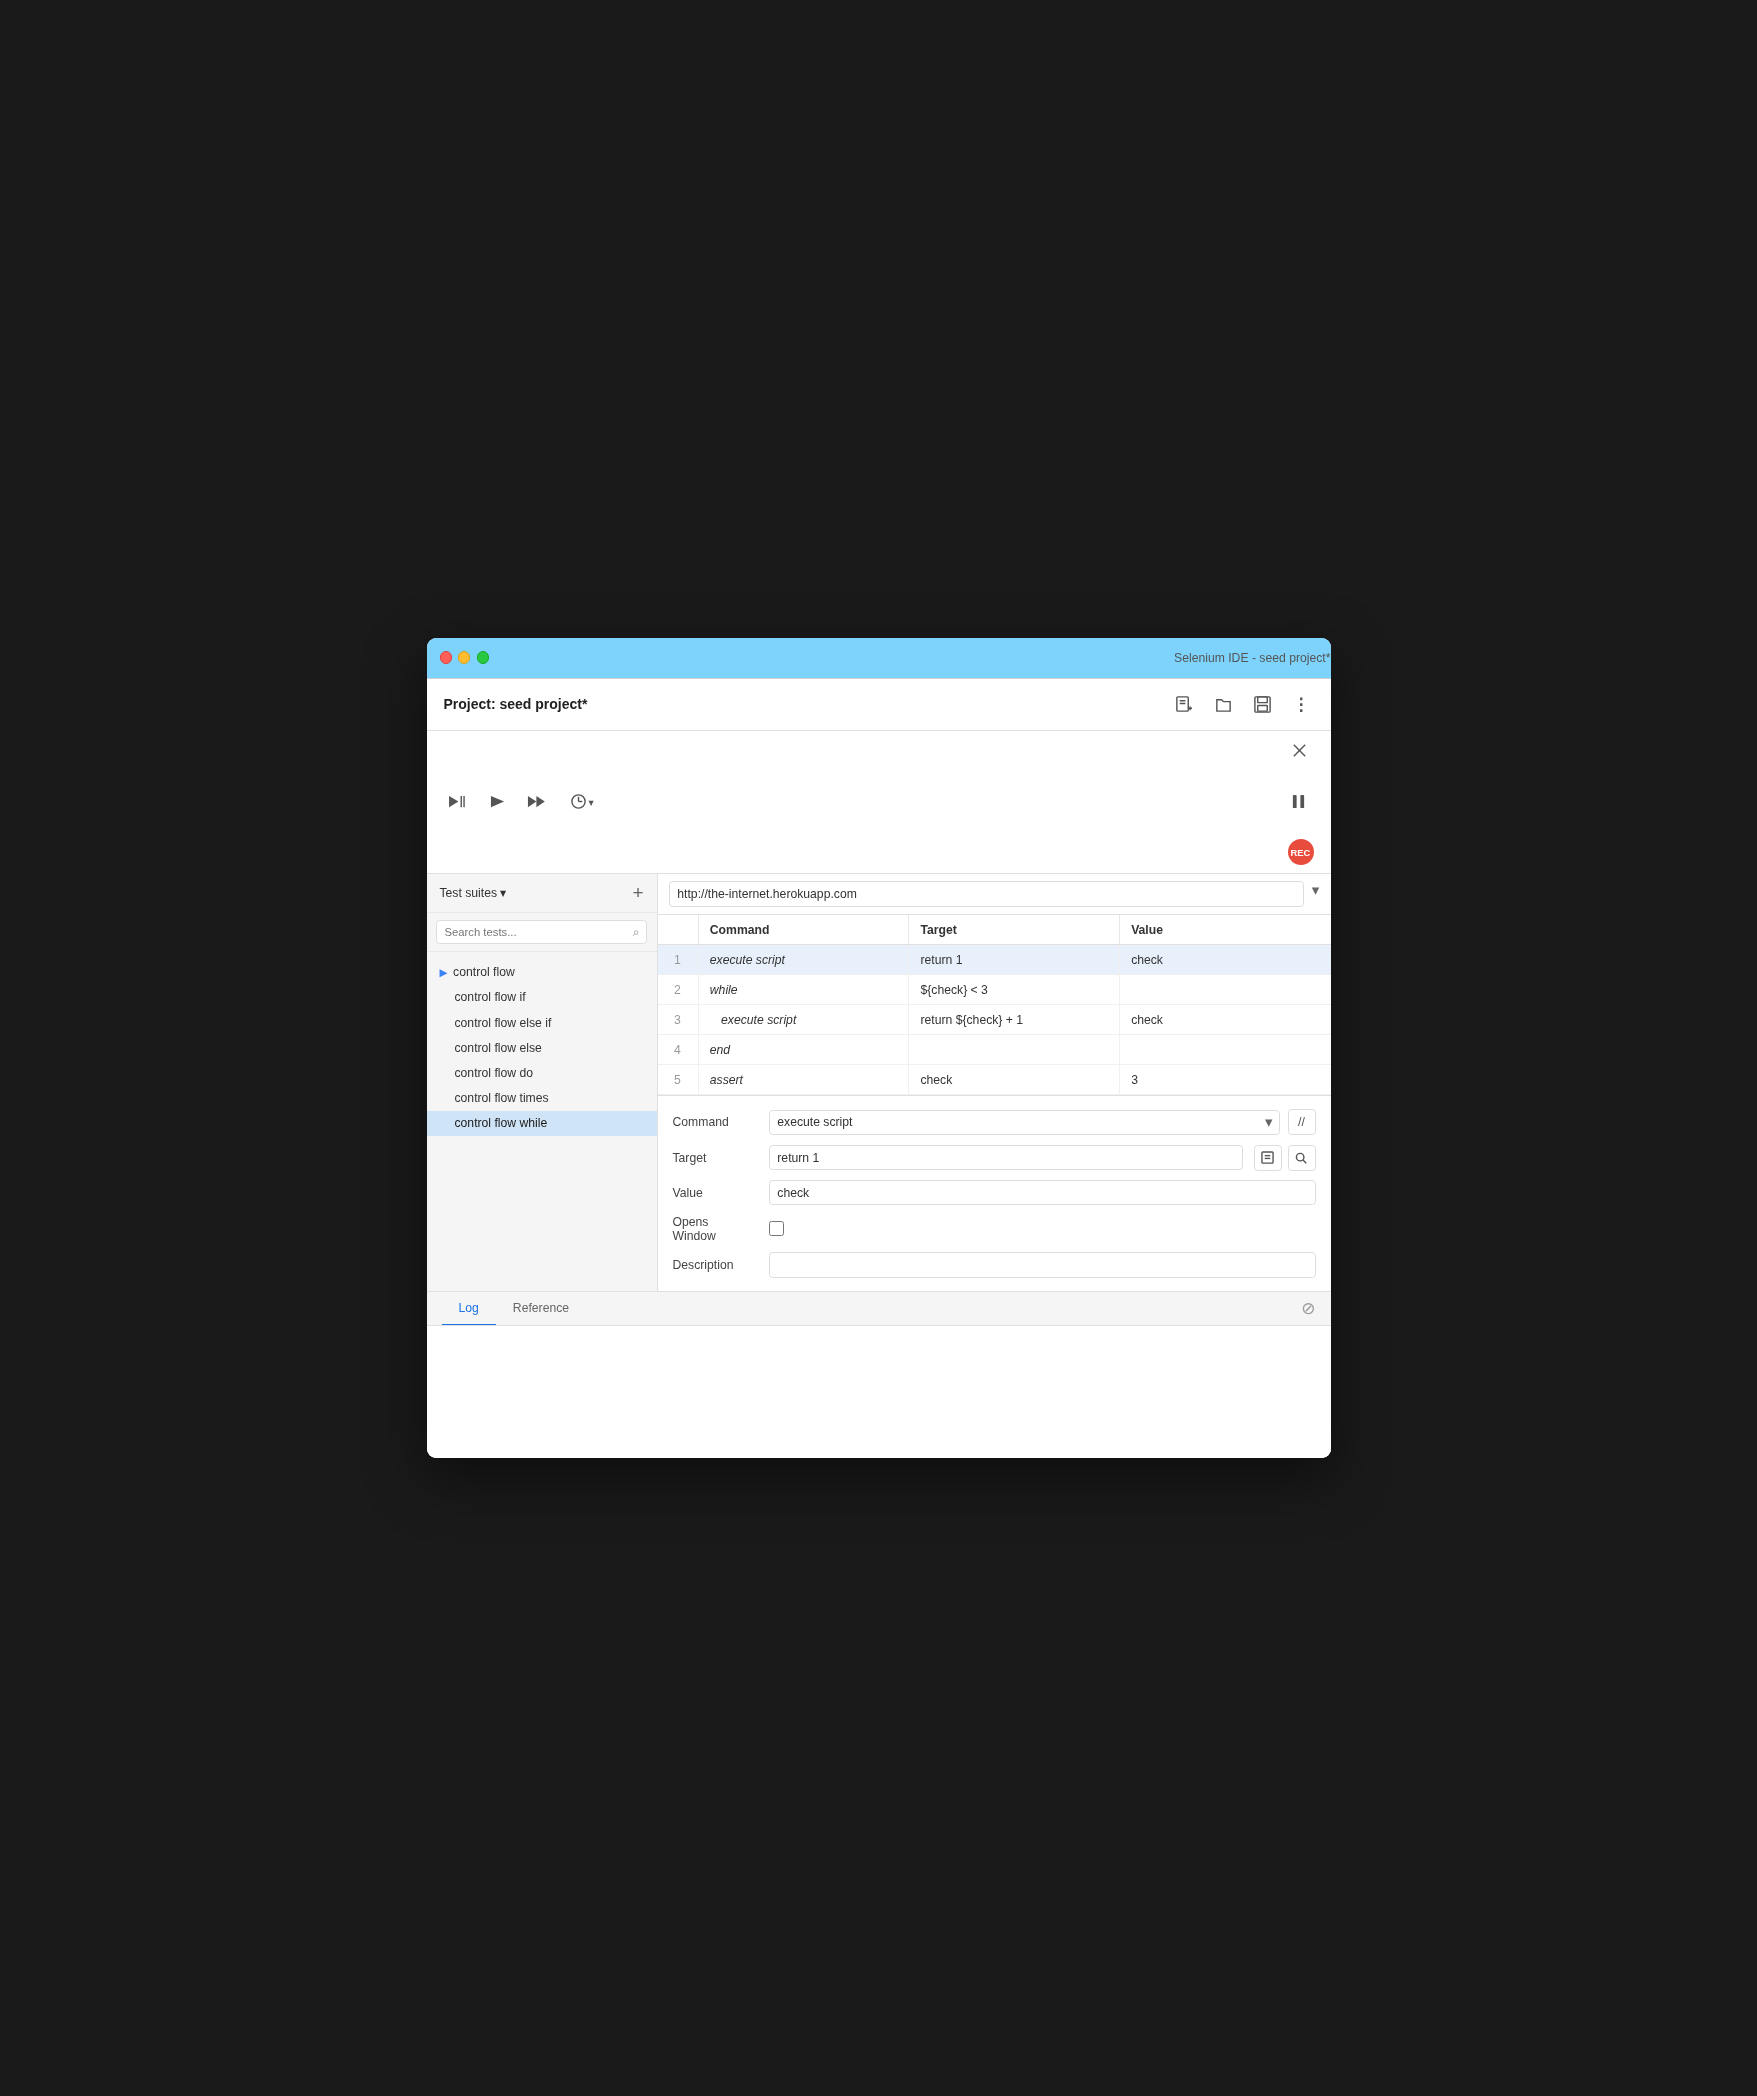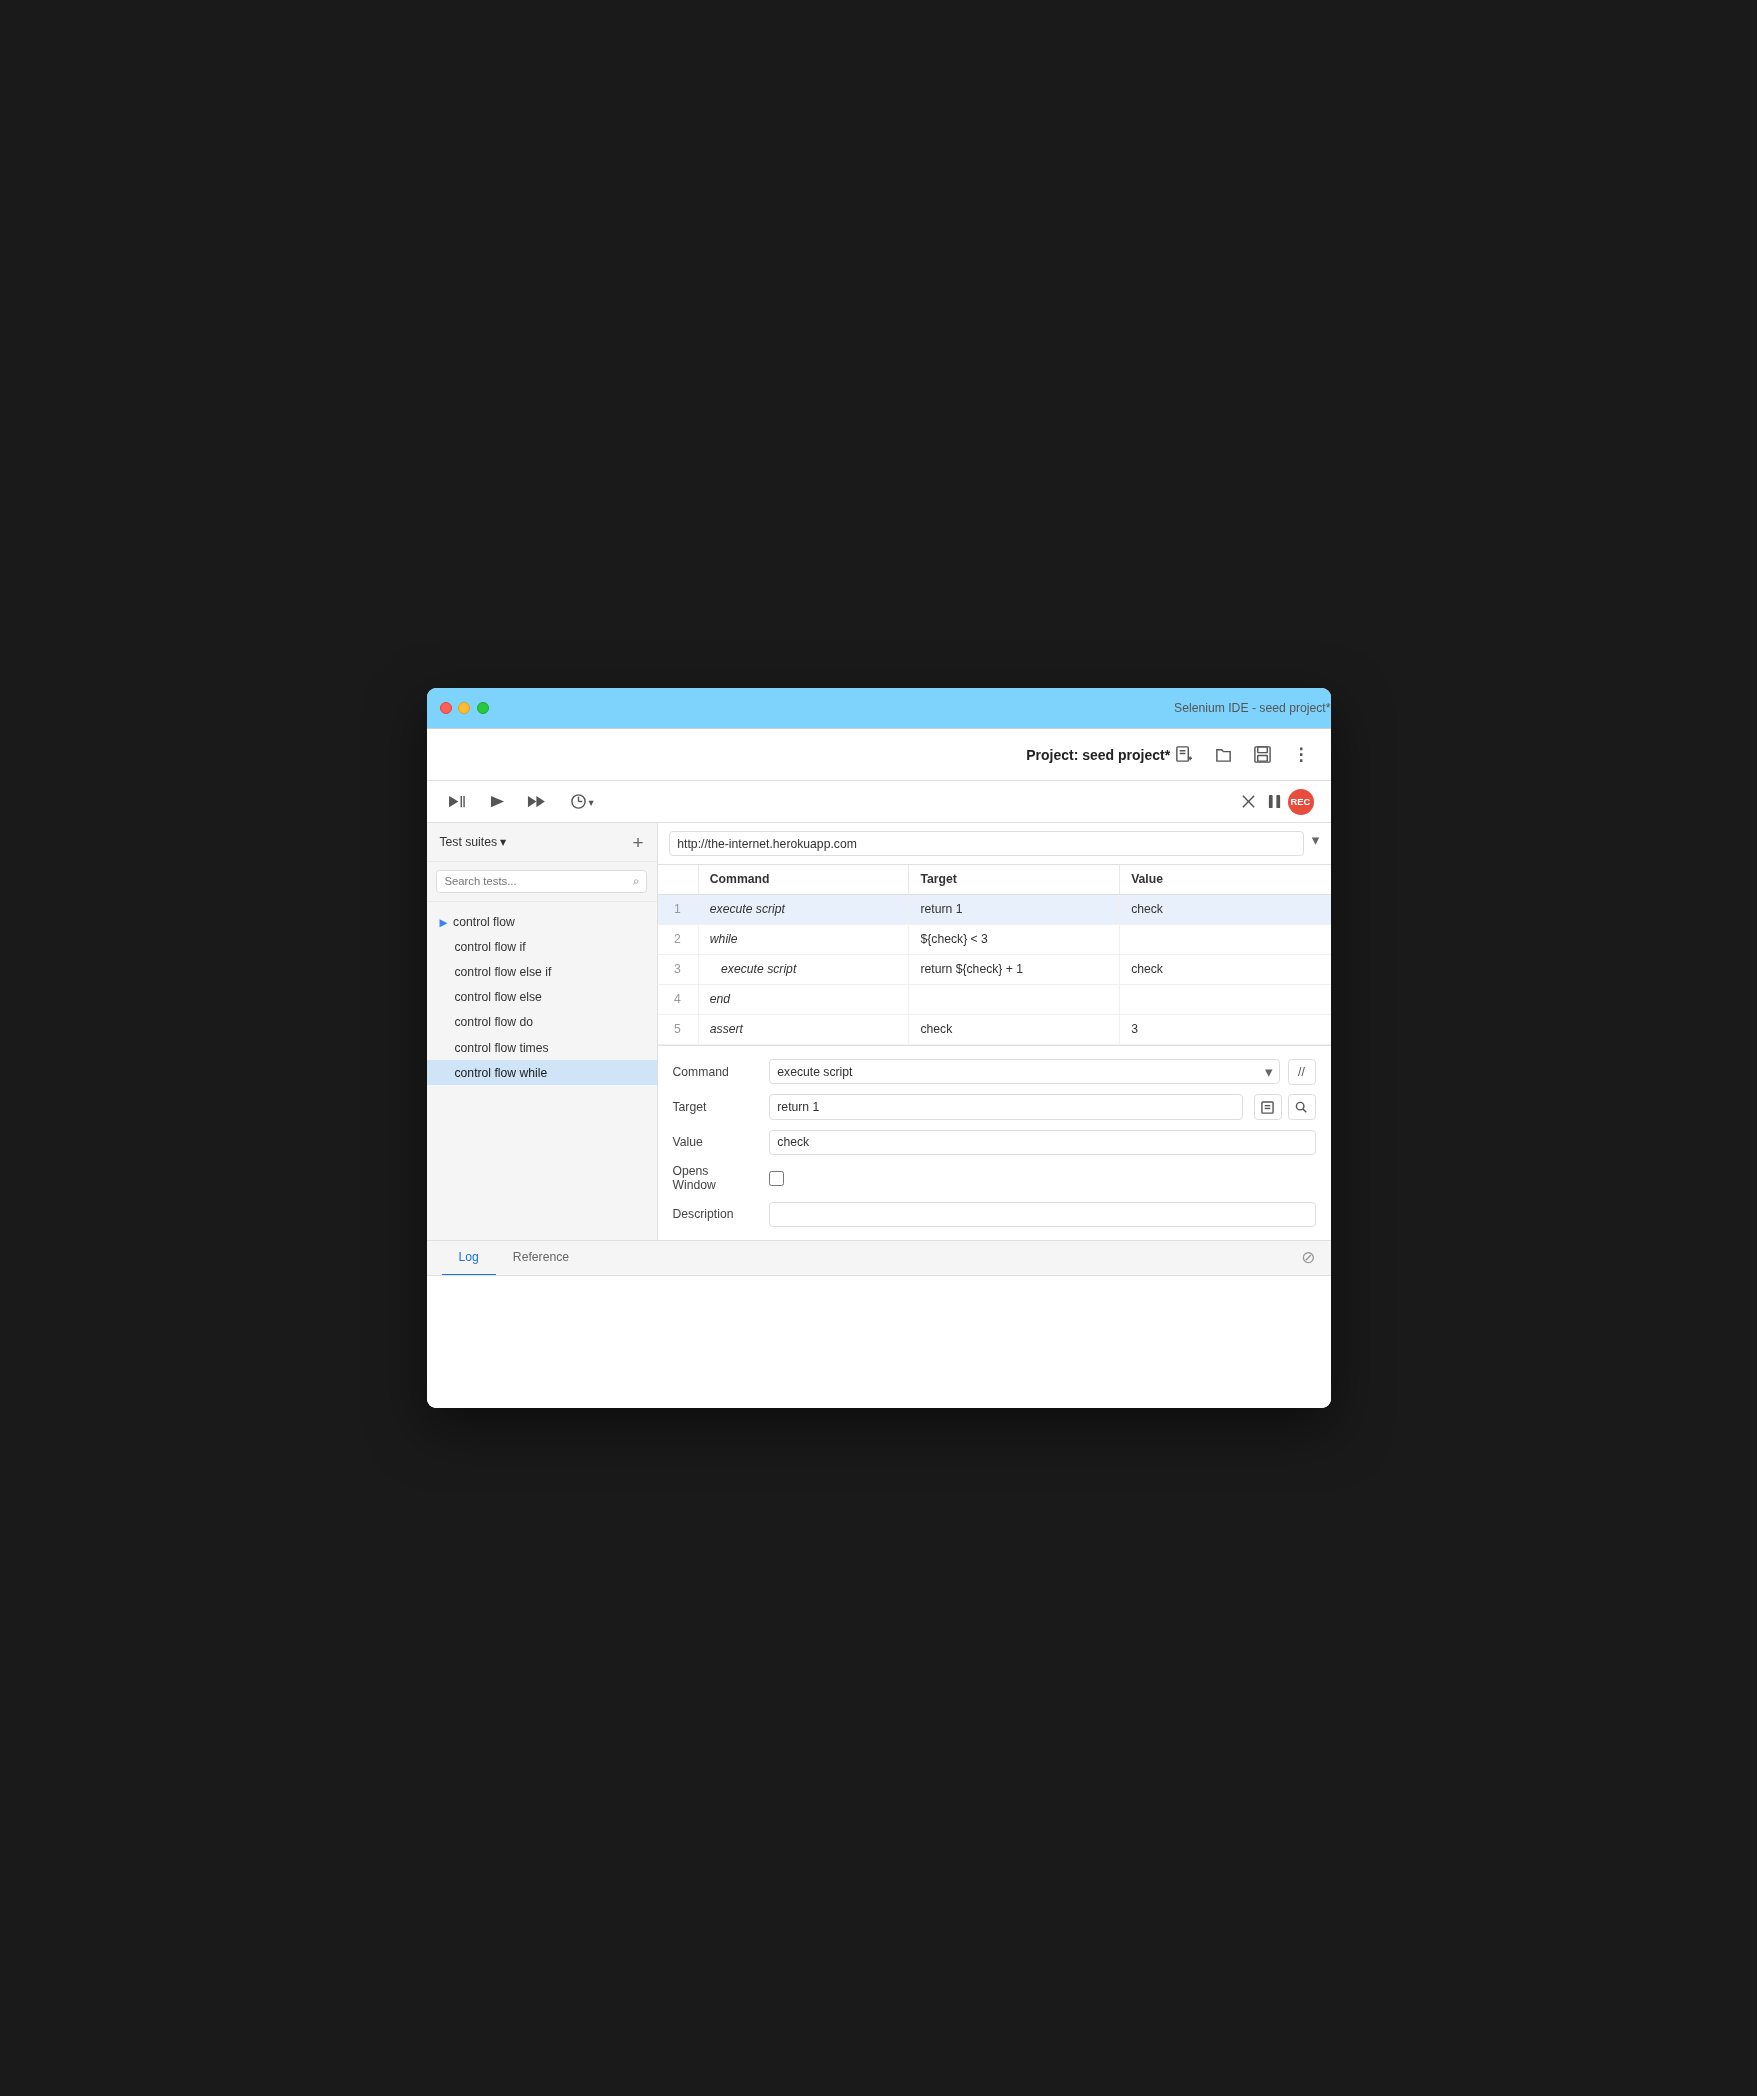--- a/index.html
+++ b/index.html
@@ -50,21 +50,21 @@
     .tl-red { background: #ff5f57; border: 0.9px solid #e0443e; }
     .tl-yellow { background: #febc2e; border: 0.9px solid #d9a123; }
     .tl-green { background: #28c840; border: 0.9px solid #1aab29; }
 
     
     .project-header {
       background: #fff;
       padding: 11.3px 17px;
       display: flex;
       align-items: center;
-      justify-content: flex-end;
+      justify-content: space-between;
       border-bottom: 0.9px solid #e0e0e0;
     }
     .project-title {
       font-size: 14px;
       font-weight: 600;
       color: #222;
     }
     .project-actions {
       display: flex;
       gap: 13px;
@@ -80,21 +80,22 @@
       justify-content: space-between;
       border-bottom: 0.9px solid #e0e0e0;
     }
     .toolbar-left {
       display: flex;
       gap: 13px;
       align-items: center;
     }
     .toolbar-right {
       display: flex;
-      gap: 2px;
+      gap: 26px;
+      flex-direction: column;
     }
     .toolbar-btn {
       background: none;
       border: none;
       cursor: pointer;
       color: #555;
       font-size: 17px;
       padding: 3.8px;
       border-radius: 3.8px;
       display: flex;

